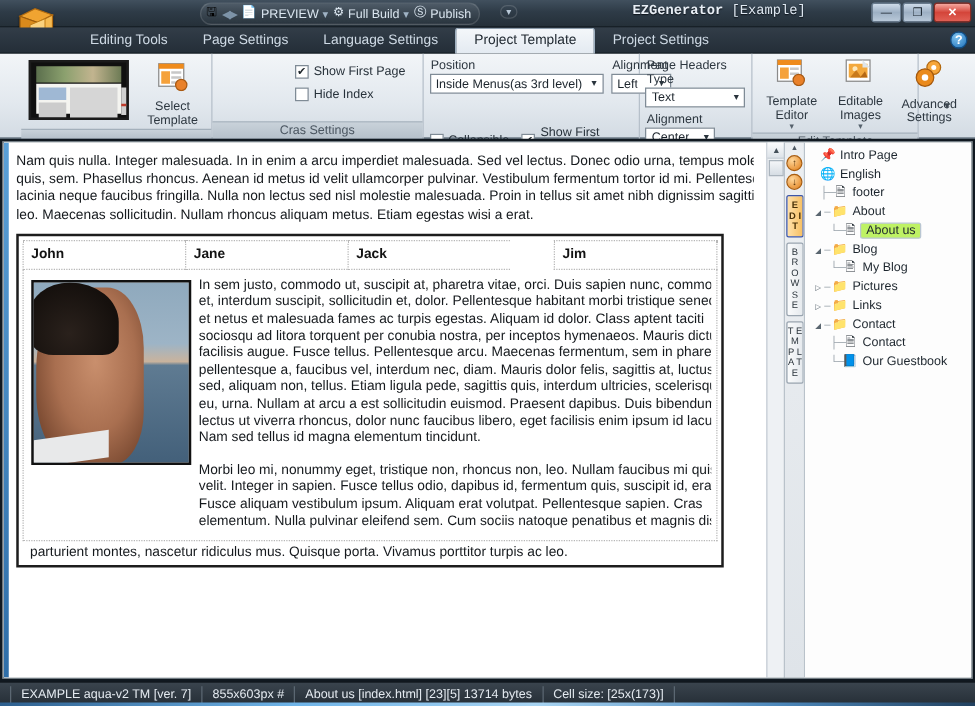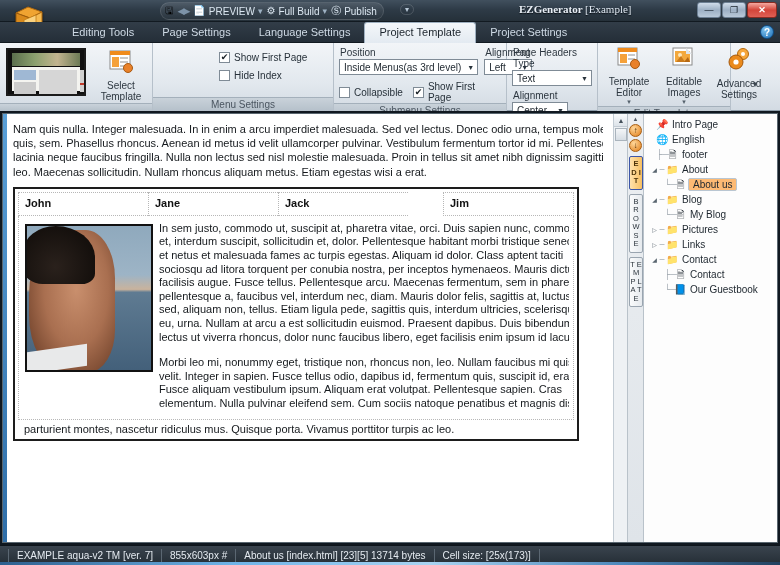--- a/index.html
+++ b/index.html
@@ -31,22 +31,22 @@
     border:1px solid rgba(255,255,255,.12);
     border-radius: 9px;
     background: linear-gradient(180deg, rgba(255,255,255,.10), rgba(255,255,255,.02));
   }
   .qat .qitem { display:flex; align-items:center; gap:3px; color:#dbe6f0; font-size:10px; white-space:nowrap; }
   .qat .sep { color:#9fb2c4; font-size:9px; }
   .qat .qicon { font-size:10px; line-height:1; }
   .nav-arrows { color:#7d93a8; font-size:9px; letter-spacing:-1px; }
 
   .apptitle {
-    position:absolute; left:519px; top:3px;
-    font-family:Liberation Serif, serif;
+    position:absolute; left:506px; top:3px;
+    font-family:Liberation Mono, monospace;
     font-size:11px; color:#e8eef5; font-weight:bold;
     text-shadow: 0 1px 1px #0a1016;
     white-space:nowrap;
   }
   .apptitle .doc { font-weight:normal; color:#dfe8f2; }
 
   .winbtns { position:absolute; right:3px; top:2px; display:flex; gap:1px; }
   .wb {
     width:24px; height:16px; border:1px solid #6d8094; border-radius:3px;
     background: linear-gradient(180deg,#cfdcea 0%,#9db0c4 50%,#b9c9d9 100%);
@@ -218,21 +218,21 @@
   }
   .trow {
     display:flex; align-items:center; height:15px;
     font-size:10px; color:#1d262e; white-space:nowrap;
   }
   .trow .exp { width:9px; text-align:center; font-size:6px; color:#5a6670; }
   .trow .guide { width:9px; text-align:center; font-size:9px; color:#9aa3ab; line-height:9px; }
   .trow .tico { width:15px; text-align:center; font-size:10px; line-height:10px; }
   .trow .tlbl { padding-left:2px; }
   .trow.selected .tlbl {
-    background:#fdba74; border:1px solid #b9c6d2; padding:0 4px; border-radius:2px;
+    background:#bef264; border:1px solid #b9c6d2; padding:0 4px; border-radius:2px;
   }
 
   
   .doc-pad { padding:8px 10px 0 10px; }
   .doc-p {
     font-size:11px; line-height:14.2px; color:#15191d;
     white-space:nowrap; overflow:hidden;
   }
   .doc-p .ln { display:block; }
 
@@ -356,21 +356,21 @@
       <div class="tab">Page Settings</div>
       <div class="tab">Language Settings</div>
       <div class="tab active">Project Template</div>
       <div class="tab">Project Settings</div>
     </div>
     <div class="help-icon">?</div>
   </div>
 
   <div class="ribbon">
 
-    <div class="rgroup" style="width:152px;">
+    <div class="rgroup" style="width:152px;margin-left:17px;">
       <div class="body">
         <div class="tmpl-thumb">
           <div class="hdr"></div>
             <div class="pg"></div>
           <div class="c1"></div>
             <div class="c1b"></div>
             <div class="c2"></div>
           <div class="c3"></div>
             <div class="red"></div>
         </div>
@@ -398,26 +398,26 @@
       <div class="body" style="flex-direction:column; padding-left:66px; padding-top:9px; gap:7px;">
         <div class="chkrow">
           <span class="chk">✔</span>
           <span>Show First Page</span>
         </div>
         <div class="chkrow">
           <span class="chk"></span>
           <span>Hide Index</span>
         </div>
       </div>
-      <div class="gtitle">Menu Settings</div>
+      <div class="gtitle">Cras Settings</div>
     </div>
     <div class="gdiv"></div>
 
     <div class="rgroup" style="width:172px;">
-      <div class="body" style="flex-direction:column; padding:4px 5px 0 5px;">
+      <div class="body" style="flex-direction:column; padding:4px 5px 0 5px;gap:20px;">
         <div style="display:flex; gap:6px; width:100%;">
           <div style="flex:1 1 105px;">
             <div class="fieldlabel">Position</div>
             <div class="combo">
               <span class="cv">Inside Menus(as 3rd level)</span>
               <span class="ca">▼</span>
             </div>
           </div>
           <div style="flex:0 0 48px;">
             <div class="fieldlabel">Alignment</div>
@@ -548,20 +548,21 @@
               <p>
                 <span class="ln">In sem justo, commodo ut, suscipit at, pharetra vitae, orci. Duis sapien nunc, commodo</span>
                 <span class="ln">et, interdum suscipit, sollicitudin et, dolor. Pellentesque habitant morbi tristique senectus</span>
                 <span class="ln">et netus et malesuada fames ac turpis egestas. Aliquam id dolor. Class aptent taciti</span>
                 <span class="ln">sociosqu ad litora torquent per conubia nostra, per inceptos hymenaeos. Mauris dictum</span>
                 <span class="ln">facilisis augue. Fusce tellus. Pellentesque arcu. Maecenas fermentum, sem in pharetra</span>
                 <span class="ln">pellentesque a, faucibus vel, interdum nec, diam. Mauris dolor felis, sagittis at, luctus</span>
                 <span class="ln">sed, aliquam non, tellus. Etiam ligula pede, sagittis quis, interdum ultricies, scelerisque</span>
                 <span class="ln">eu, urna. Nullam at arcu a est sollicitudin euismod. Praesent dapibus. Duis bibendum,</span>
                 <span class="ln">lectus ut viverra rhoncus, dolor nunc faucibus libero, eget facilisis enim ipsum id lacus.</span>
+                <span class="ln">Nam sed tellus id magna elementum tincidunt.</span>
               </p>
               <p style="margin-bottom:0;">
                 <span class="ln">Morbi leo mi, nonummy eget, tristique non, rhoncus non, leo. Nullam faucibus mi quis</span>
                 <span class="ln">velit. Integer in sapien. Fusce tellus odio, dapibus id, fermentum quis, suscipit id, erat.</span>
                 <span class="ln">Fusce aliquam vestibulum ipsum. Aliquam erat volutpat. Pellentesque sapien. Cras</span>
                 <span class="ln">elementum. Nulla pulvinar eleifend sem. Cum sociis natoque penatibus et magnis dis</span>
               </p>
             </div>
           </div>
           <div class="tailline">parturient montes, nascetur ridiculus mus. Quisque porta. Vivamus porttitor turpis ac leo.</div>

